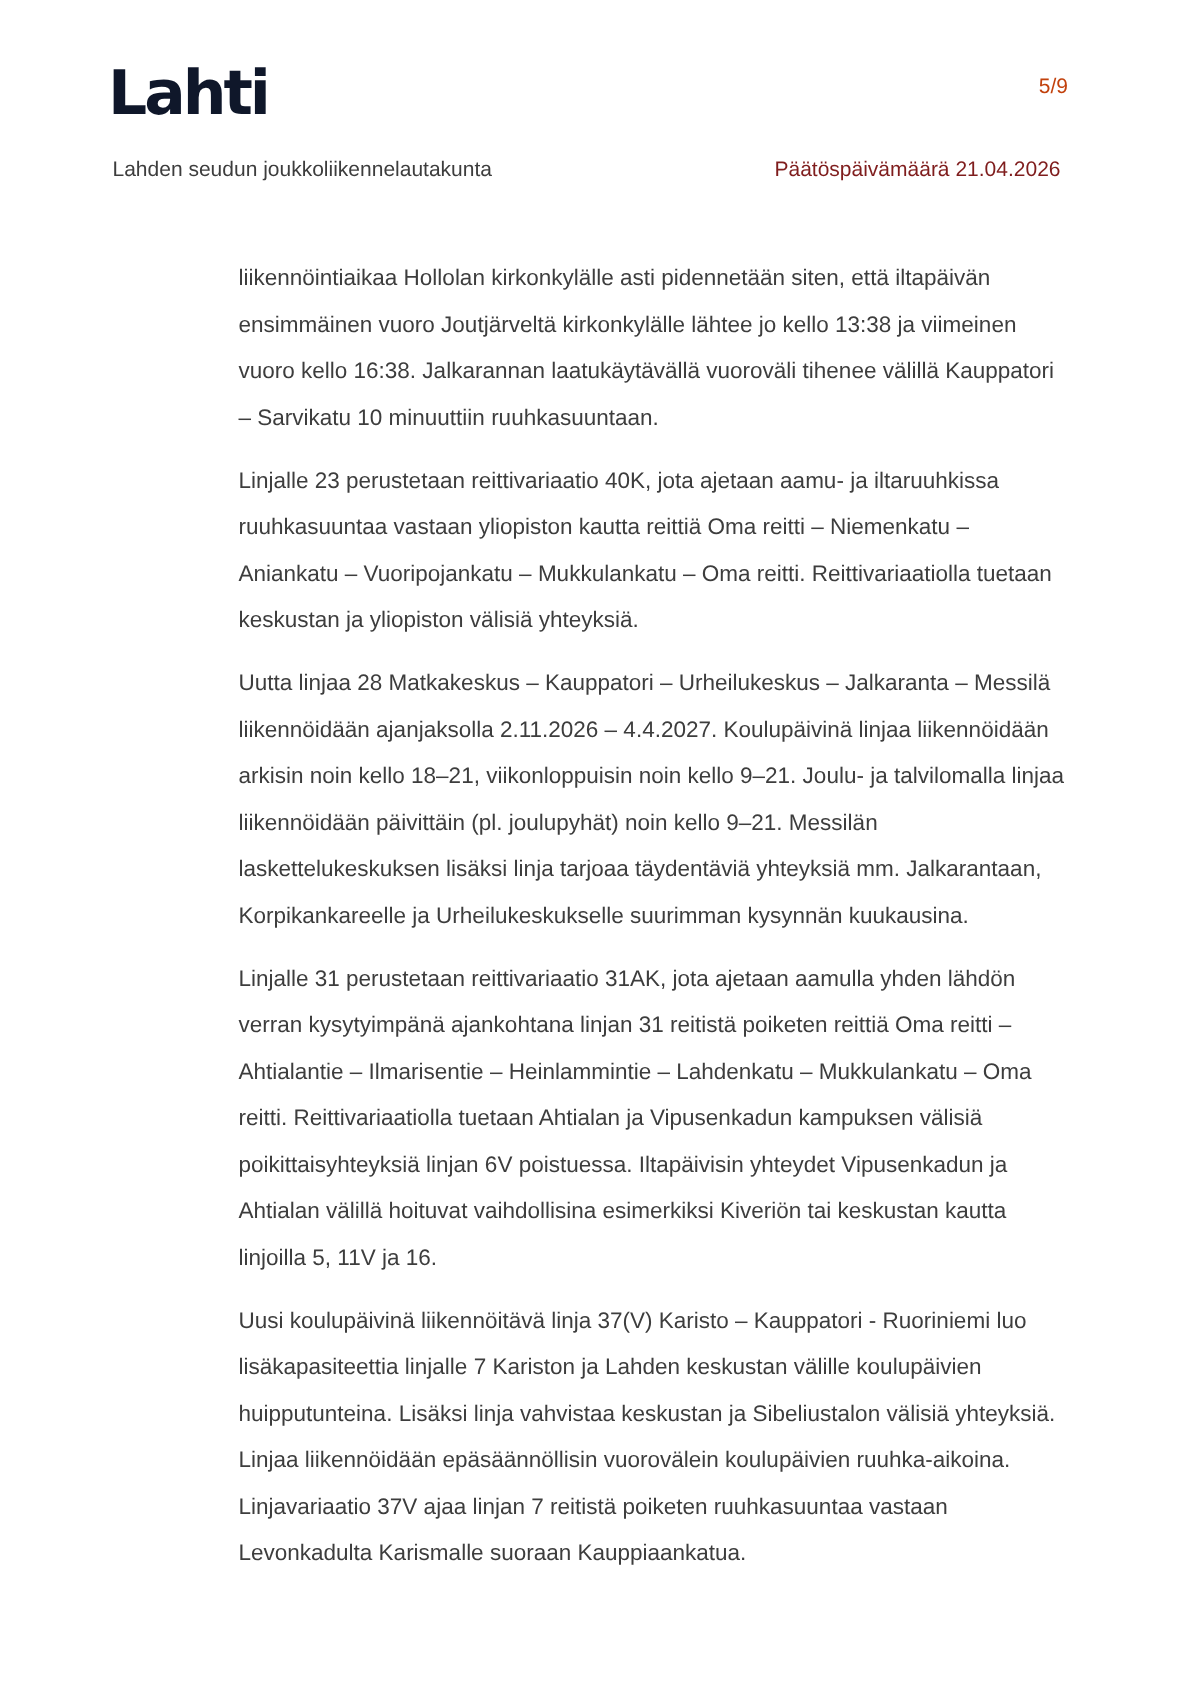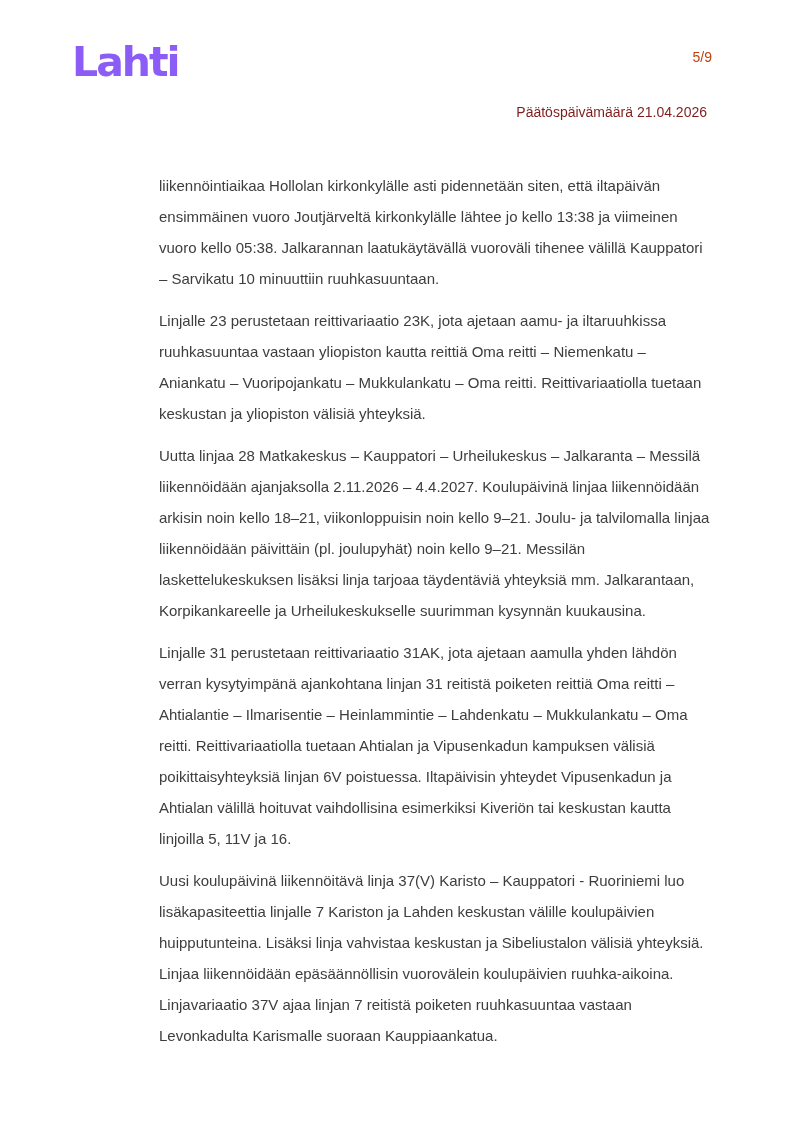--- a/index.html
+++ b/index.html
@@ -18,21 +18,21 @@
   }
   .logo {
     position: absolute;
     left: 72px;
     top: 40px;
     font-family: "DejaVu Sans", sans-serif;
     font-weight: bold;
     font-size: 41px;
     line-height: 1.1;
     letter-spacing: -2px;
-    color: #8b5cf6;
+    color: #0f172a;
   }
   .page-number {
     position: absolute;
     top: 49px;
     right: 81px;
     font-size: 14px;
     color: #c2410c;
   }
   .header-left {
     position: absolute;
@@ -64,24 +64,25 @@
 </style>
 </head>
 <body>
 
 <div class="page">
 
   <div class="logo">Lahti</div>
 
   <div class="page-number">5/9</div>
 
+  <div class="header-left">Lahden seudun joukkoliikennelautakunta</div>
 
   <div class="header-right">Päätöspäivämäärä 21.04.2026</div>
 
   <div class="body-text">
-    <p>liikennöintiaikaa Hollolan kirkonkylälle asti pidennetään siten, että iltapäivän ensimmäinen vuoro Joutjärveltä kirkonkylälle lähtee jo kello 13:38 ja viimeinen vuoro kello 05:38. Jalkarannan laatukäytävällä vuoroväli tihenee välillä Kauppatori – Sarvikatu 10 minuuttiin ruuhkasuuntaan.</p>
-    <p>Linjalle 23 perustetaan reittivariaatio 23K, jota ajetaan aamu- ja iltaruuhkissa ruuhkasuuntaa vastaan yliopiston kautta reittiä Oma reitti – Niemenkatu – Aniankatu – Vuoripojankatu – Mukkulankatu – Oma reitti. Reittivariaatiolla tuetaan keskustan ja yliopiston välisiä yhteyksiä.</p>
+    <p>liikennöintiaikaa Hollolan kirkonkylälle asti pidennetään siten, että iltapäivän ensimmäinen vuoro Joutjärveltä kirkonkylälle lähtee jo kello 13:38 ja viimeinen vuoro kello 16:38. Jalkarannan laatukäytävällä vuoroväli tihenee välillä Kauppatori – Sarvikatu 10 minuuttiin ruuhkasuuntaan.</p>
+    <p>Linjalle 23 perustetaan reittivariaatio 40K, jota ajetaan aamu- ja iltaruuhkissa ruuhkasuuntaa vastaan yliopiston kautta reittiä Oma reitti – Niemenkatu – Aniankatu – Vuoripojankatu – Mukkulankatu – Oma reitti. Reittivariaatiolla tuetaan keskustan ja yliopiston välisiä yhteyksiä.</p>
     <p>Uutta linjaa 28 Matkakeskus – Kauppatori – Urheilukeskus – Jalkaranta – Messilä liikennöidään ajanjaksolla 2.11.2026 – 4.4.2027. Koulupäivinä linjaa liikennöidään arkisin noin kello 18–21, viikonloppuisin noin kello 9–21. Joulu- ja talvilomalla linjaa liikennöidään päivittäin (pl. joulupyhät) noin kello 9–21. Messilän laskettelukeskuksen lisäksi linja tarjoaa täydentäviä yhteyksiä mm. Jalkarantaan, Korpikankareelle ja Urheilukeskukselle suurimman kysynnän kuukausina.</p>
     <p>Linjalle 31 perustetaan reittivariaatio 31AK, jota ajetaan aamulla yhden lähdön verran kysytyimpänä ajankohtana linjan 31 reitistä poiketen reittiä Oma reitti – Ahtialantie – Ilmarisentie – Heinlammintie – Lahdenkatu – Mukkulankatu – Oma reitti. Reittivariaatiolla tuetaan Ahtialan ja Vipusenkadun kampuksen välisiä poikittaisyhteyksiä linjan 6V poistuessa. Iltapäivisin yhteydet Vipusenkadun ja Ahtialan välillä hoituvat vaihdollisina esimerkiksi Kiveriön tai keskustan kautta linjoilla 5, 11V ja 16.</p>
     <p>Uusi koulupäivinä liikennöitävä linja 37(V) Karisto – Kauppatori - Ruoriniemi luo lisäkapasiteettia linjalle 7 Kariston ja Lahden keskustan välille koulupäivien huipputunteina. Lisäksi linja vahvistaa keskustan ja Sibeliustalon välisiä yhteyksiä. Linjaa liikennöidään epäsäännöllisin vuorovälein koulupäivien ruuhka-aikoina. Linjavariaatio 37V ajaa linjan 7 reitistä poiketen ruuhkasuuntaa vastaan Levonkadulta Karismalle suoraan Kauppiaankatua.</p>
   </div>
 
 </div>
 
 </body></html>

